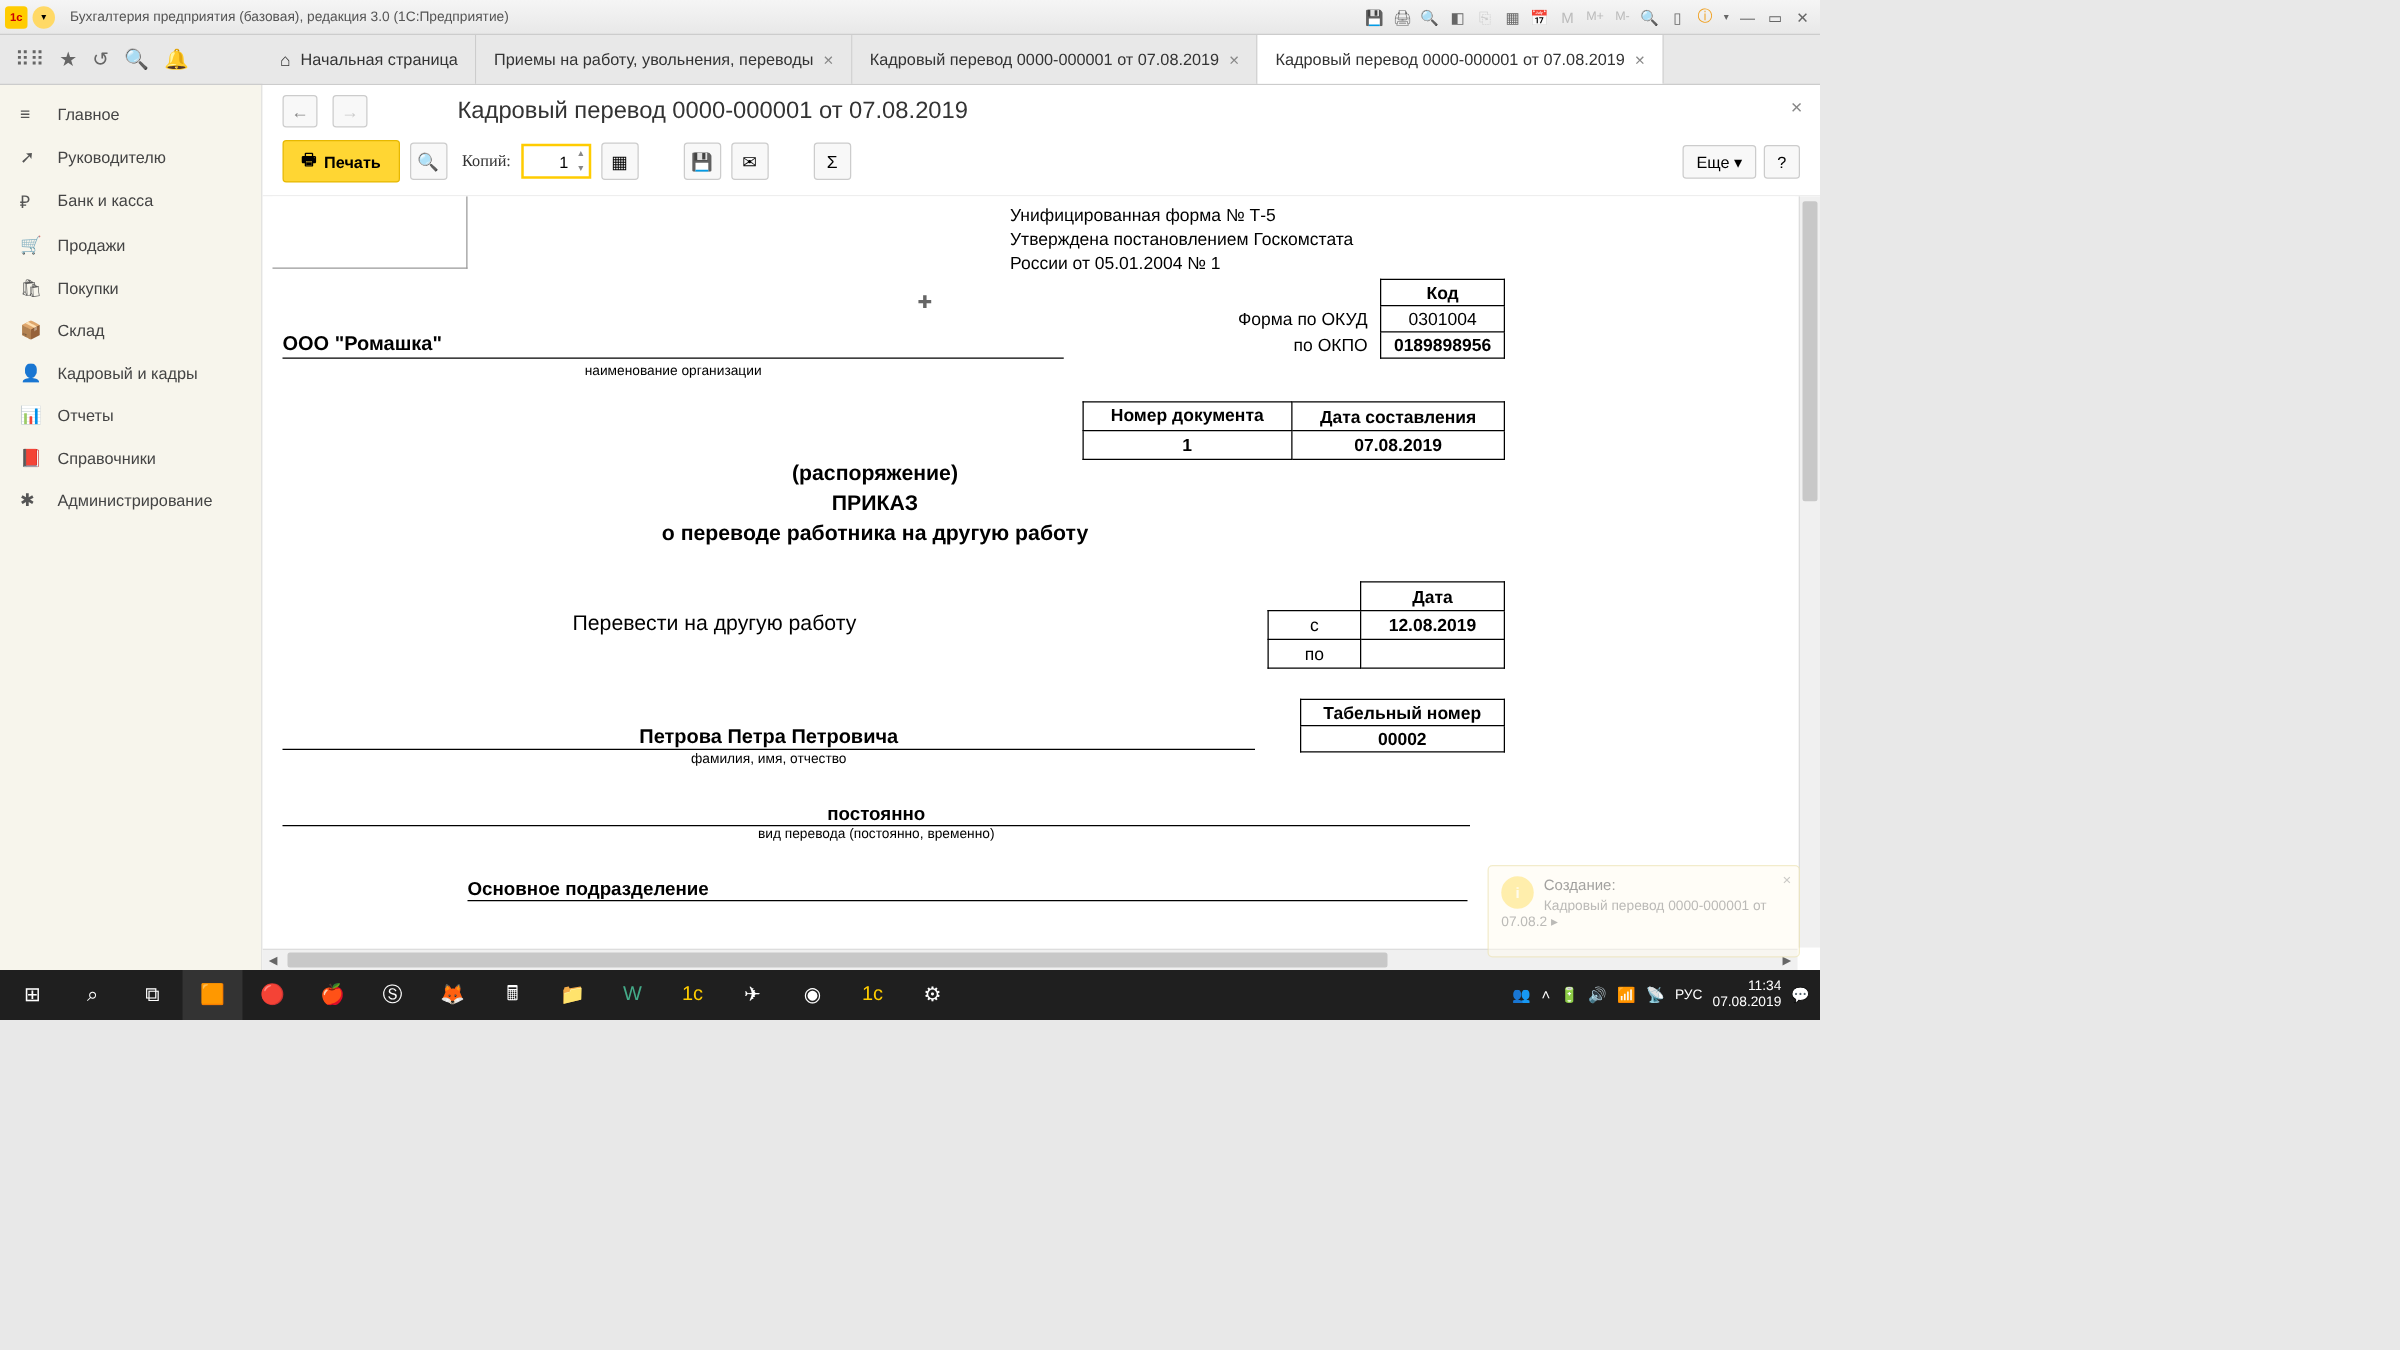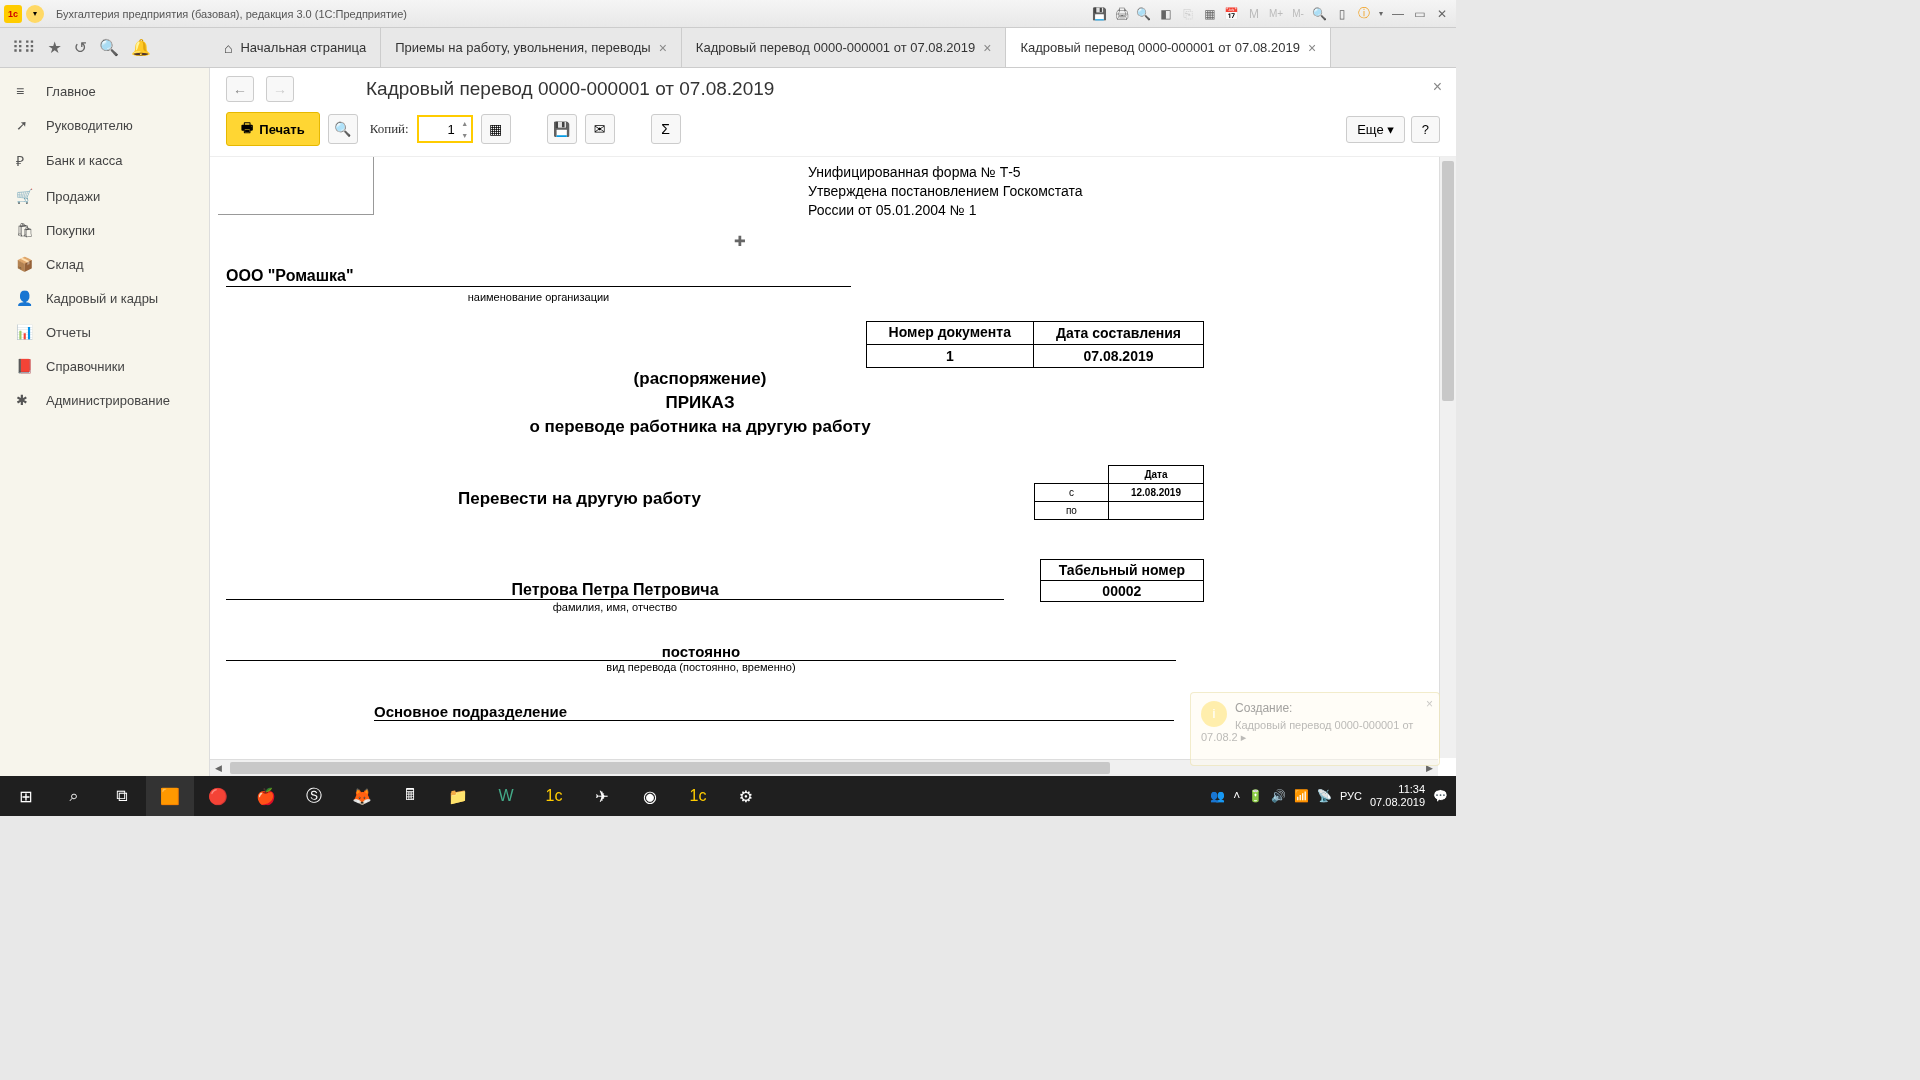--- a/index.html
+++ b/index.html
@@ -57,23 +57,23 @@
 .doc-code-table td, .doc-code-table th { border: 1.5px solid #000; padding: 2px 10px; font-size: 14px; text-align: center; }
 .doc-code-table .label-cell { border: none; text-align: right; padding-right: 10px; }
 .doc-org { position: absolute; left: 8px; top: 110px; width: 625px; border-bottom: 1.5px solid #000; font-weight: bold; font-size: 16px; padding-bottom: 1px; }
 .doc-org-sub { position: absolute; left: 8px; top: 134px; width: 625px; text-align: center; font-size: 11px; }
 
 .doc-num-table { position: absolute; right: 232px; top: 164px; border-collapse: collapse; }
 .doc-num-table td, .doc-num-table th { border: 1.5px solid #000; padding: 3px 22px; font-size: 14px; text-align: center; }
 
 .doc-title { position: absolute; left: 212px; top: 210px; width: 540px; text-align: center; font-weight: bold; font-size: 17px; line-height: 1.4; }
 
-.doc-transfer-label { position: absolute; left: 240px; top: 332px; font-size: 17px; font-weight: bold; }
+.doc-transfer-label { position: absolute; left: 240px; top: 332px; font-size: 17px; font-weight: normal; }
 .doc-date-table { position: absolute; right: 232px; top: 308px; border-collapse: collapse; }
-.doc-date-table td, .doc-date-table th { border: 1.5px solid #000; padding: 3px 22px; font-size: 10px; text-align: center; min-width: 74px; }
+.doc-date-table td, .doc-date-table th { border: 1.5px solid #000; padding: 3px 22px; font-size: 14px; text-align: center; min-width: 74px; }
 
 .doc-emp-table { position: absolute; right: 232px; top: 402px; border-collapse: collapse; }
 .doc-emp-table td, .doc-emp-table th { border: 1.5px solid #000; padding: 2px 18px; font-size: 14px; text-align: center; }
 .doc-emp-name { position: absolute; left: 8px; top: 424px; width: 778px; border-bottom: 1.5px solid #000; text-align: center; font-weight: bold; font-size: 16px; }
 .doc-emp-sub { position: absolute; left: 8px; top: 444px; width: 778px; text-align: center; font-size: 11px; }
 
 .doc-perm { position: absolute; left: 8px; top: 486px; width: 950px; border-bottom: 1.5px solid #000; text-align: center; font-weight: bold; font-size: 15px; }
 .doc-perm-sub { position: absolute; left: 8px; top: 504px; width: 950px; text-align: center; font-size: 11px; }
 
 .doc-unit { position: absolute; left: 156px; top: 546px; width: 800px; border-bottom: 1.5px solid #000; font-weight: bold; font-size: 15px; }
@@ -237,20 +237,36 @@
 
     <div class="doc-scroll">
       <div class="doc-page">
         <div class="doc-corner"></div>
         <span class="cursor-plus">✚</span>
         <div class="doc-header-text">
           <div>Унифицированная форма № Т-5</div>
           <div>Утверждена постановлением Госкомстата</div>
           <div>России от 05.01.2004 № 1</div>
         </div>
+        <table class="doc-code-table">
+          <tbody>
+              <tr>
+                <td class="label-cell"></td>
+                <th>Код</th>
+              </tr>
+          <tr>
+                <td class="label-cell">Форма по ОКУД</td>
+                <td>0301004</td>
+              </tr>
+          <tr>
+                <td class="label-cell">по ОКПО</td>
+                <td style="font-weight:bold">0189898956</td>
+              </tr>
+        </tbody>
+          </table>
         <div class="doc-org">ООО "Ромашка"</div>
         <div class="doc-org-sub">наименование организации</div>
 
         <table class="doc-num-table">
           <tbody>
               <tr>
                 <th style="line-height:1.1">Номер документа</th>
                 <th>Дата составления</th>
               </tr>
           <tr>

